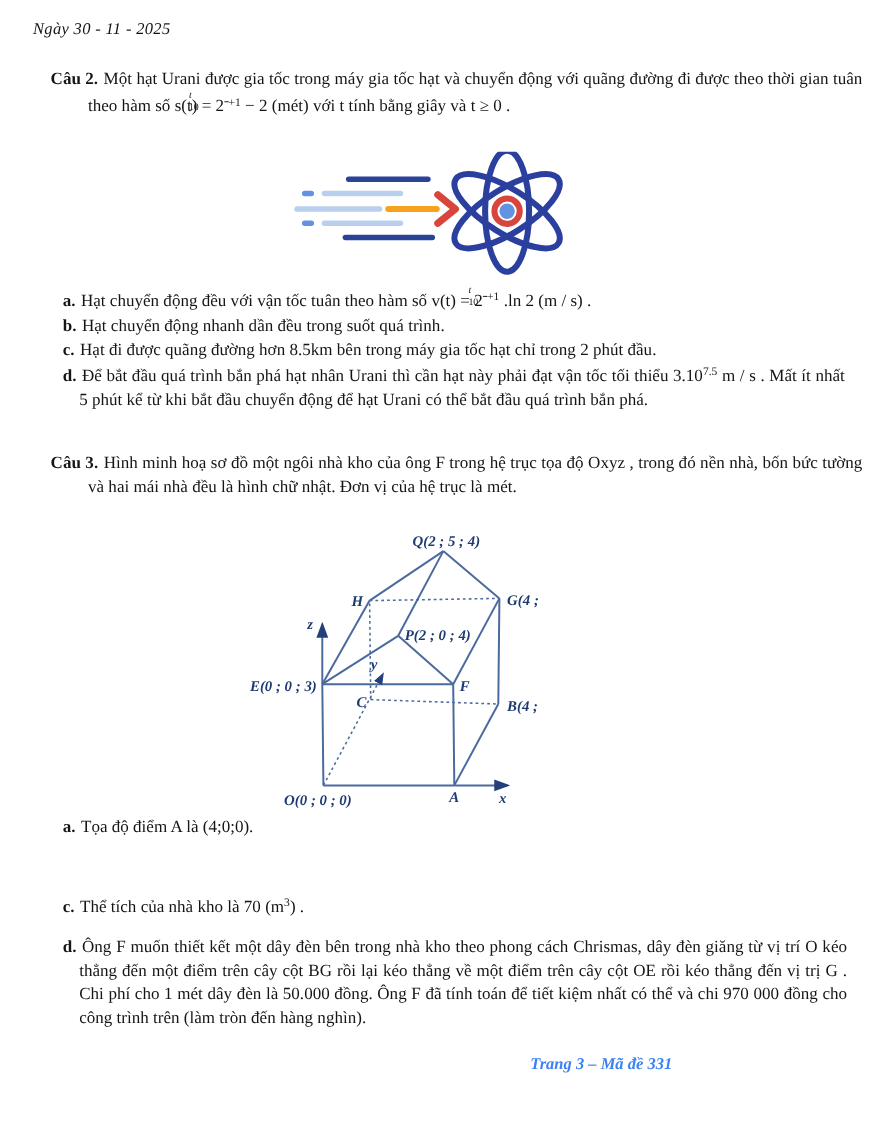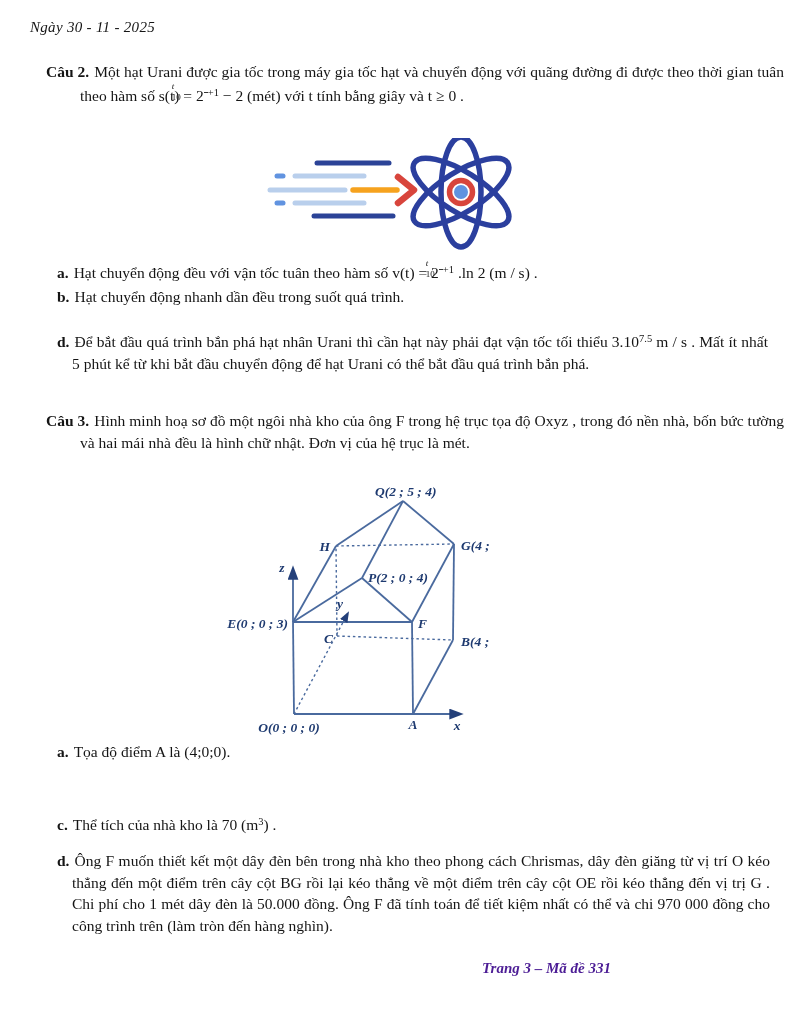--- a/index.html
+++ b/index.html
@@ -12,21 +12,21 @@
   .qlabel{font-weight:bold;margin-right:5px;}
   .it{}
   .ov{text-decoration:overline;font-style:italic;}
   sup{font-size:10.5px;vertical-align:5px;line-height:0;}
   .frac{display:inline-flex;flex-direction:column;align-items:center;vertical-align:middle;
         line-height:1.1;font-size:9px;transform:translateY(-1px);}
   .frac .fn{font-style:italic;border-bottom:1px solid #333;padding:0 2px;}
   .frac .fd{padding:0 1px;}
   .date{position:absolute;left:30px;top:19px;font-style:italic;font-size:15px;letter-spacing:.3px;}
   .footer{position:absolute;left:482px;top:960px;font-style:italic;font-weight:bold;
-          font-size:15px;color:#4c1d95;}
+          font-size:15px;color:#3b82f6;}
   svg text{font-family:"Liberation Serif","DejaVu Serif",serif;font-weight:bold;font-style:italic;font-size:13.5px;}
 </style>
 </head>
 <body>
 
 <div class="page">
 
   <div class="date">Ngày 30 - 11 - 2025</div>
 
   <div class="para hang" style="left:46px;top:61px;width:704px">
@@ -60,20 +60,23 @@
   </svg>
 
   <div class="para hang-opt" style="left:57px;top:260px;width:696px">
     <span class="qlabel">a.</span><span><span>Hạt chuyển động đều với vận tốc tuân theo hàm số </span><span class="it">v</span><span>(</span><span class="it">t</span><span>) = 2</span><sup><span class="frac">
             <span class="fn">t</span>
             <span class="fd">10</span>
           </span><span>+1</span></sup><span> .ln 2 (</span><span class="it">m / s</span><span>) .</span></span>
   </div>
   <div class="para hang-opt" style="left:57px;top:286px;width:696px">
     <span class="qlabel">b.</span><span><span>Hạt chuyển động nhanh dần đều trong suốt quá trình.</span></span>
+  </div>
+  <div class="para hang-opt" style="left:57px;top:308px;width:696px">
+    <span class="qlabel">c.</span><span><span>Hạt đi được quãng đường hơn 8.5</span><span class="it">km</span><span> bên trong máy gia tốc hạt chỉ trong 2 phút đầu.</span></span>
   </div>
   <div class="para hang-opt" style="left:57px;top:331px;width:696px">
     <span class="qlabel">d.</span><span><span>Để bắt đầu quá trình bắn phá hạt nhân </span><span class="it">Urani</span><span> thì cần hạt này phải đạt vận tốc tối thiểu 3.10</span><sup><span>7.5</span></sup><span> </span><span class="it">m / s</span><span> . Mất ít nhất 5 phút kể từ khi bắt đầu chuyển động để hạt </span><span class="it">Urani</span><span> có thể bắt đầu quá trình bắn phá.</span></span>
   </div>
 
   <div class="para hang" style="left:46px;top:410px;width:704px">
     <span class="qlabel">Câu 3.</span><span><span>Hình minh hoạ sơ đồ một ngôi nhà kho của ông </span><span class="it">F</span><span> trong hệ trục tọa độ </span><span class="it">Oxyz</span><span> , trong đó nền nhà, bốn bức tường và hai mái nhà đều là hình chữ nhật. Đơn vị của hệ trục là </span><span class="it">mét</span><span>.</span></span>
   </div>
 
   <svg class="abs" style="left:210px;top:476px" width="280" height="268" viewBox="210 476 280 268">

